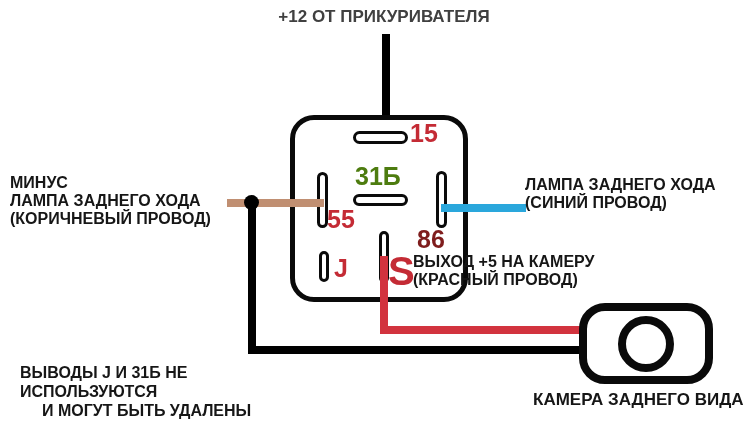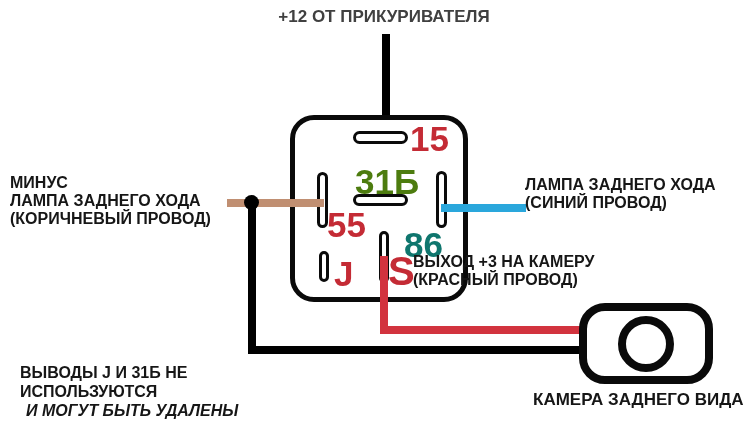--- a/index.html
+++ b/index.html
@@ -4,31 +4,31 @@
 <style>
   html,body { margin:0; padding:0; background:#fff; }
   .stage {
     position:relative; width:750px; height:438px; background:#ffffff;
     font-family:"Liberation Sans", sans-serif; font-weight:bold; color:#161616;
     overflow:hidden;
   }
   .abs { position:absolute; }
   .txtblock { font-size:16px; line-height:18px; white-space:nowrap; }
   .txtblock div { white-space:nowrap; }
-  .note-indent { margin-left:6px;font-style:italic; }
+  .note-indent { margin-left:22px; }
   .wire { position:absolute; background:#000; }
   .relay-body {
     position:absolute; left:290px; top:115px; width:178px; height:187px;
     border:5px solid #0a0a0a; border-radius:24px; background:#ffffff; box-sizing:border-box;
   }
   .pin {
     position:absolute; background:#ffffff; border:3px solid #0a0a0a; box-sizing:border-box;
   }
   .pin-label {
-    position:absolute; font-size:35px; line-height:1; color:#c42b35; white-space:nowrap;
+    position:absolute; font-size:25px; line-height:1; color:#c42b35; white-space:nowrap;
   }
   .camera-body {
     position:absolute; left:579px; top:303px; width:134px; height:81px;
     border:8px solid #0a0a0a; border-radius:26px; background:#ffffff; box-sizing:border-box;
   }
   .camera-lens {
     position:absolute; left:618px; top:316px; width:56px; height:56px;
     border:8px solid #0a0a0a; border-radius:50%; background:#ffffff; box-sizing:border-box;
   }
   .junction {
@@ -58,40 +58,40 @@
   <div class="wire" style="left: 441px; top: 204px; width: 85px; height: 8px; background-color: rgb(42, 167, 220);"></div>
   <div class="wire" style="left: 380px; top: 256px; width: 8px; height: 78px; background-color: rgb(210, 51, 62);"></div>
   <div class="wire" style="left: 380px; top: 326px; width: 203px; height: 8px; background-color: rgb(210, 51, 62);"></div>
   <div class="wire" style="left: 248px; top: 202px; width: 8px; height: 152px; background-color: rgb(0, 0, 0);"></div>
   <div class="wire" style="left: 248px; top: 346px; width: 335px; height: 8px; background-color: rgb(0, 0, 0);"></div>
   <div class="junction"></div>
 
   <div class="pin-label" style="left: 410px; top: 121px; color: rgb(196, 43, 53);">15</div>
   <div class="pin-label" style="left: 355px; top: 164px; color: #4d7c0f;">31Б</div>
   <div class="pin-label" style="left: 327px; top: 207px; color: rgb(196, 43, 53);">55</div>
-  <div class="pin-label" style="left: 404px; top: 227px; color: #0f766e;">86</div>
+  <div class="pin-label" style="left: 417px; top: 227px; color: #7f1d1d;">86</div>
   <div class="pin-label" style="left: 334px; top: 256px; color: rgb(196, 43, 53);">J</div>
   <div class="pin-label" style="left: 388px; top: 251px; font-size: 40px; color: rgb(196, 43, 53);">S</div>
 
   <div class="camera-body"></div>
   <div class="camera-lens"></div>
 
   <div class="abs txtblock" style="left:10px; top:174px;">
     <div>МИНУС</div>
     <div>ЛАМПА ЗАДНЕГО ХОДА</div>
     <div>(КОРИЧНЕВЫЙ ПРОВОД)</div>
   </div>
 
   <div class="abs txtblock" style="left:525px; top:176px;">
     <div>ЛАМПА ЗАДНЕГО ХОДА</div>
     <div>(СИНИЙ ПРОВОД)</div>
   </div>
 
   <div class="abs txtblock" style="left:413px; top:253px;">
-    <div>ВЫХОД +3 НА КАМЕРУ</div>
+    <div>ВЫХОД +5 НА КАМЕРУ</div>
     <div>(КРАСНЫЙ ПРОВОД)</div>
   </div>
 
   <div class="abs txtblock" style="left:20px; top:363px; line-height:19px;">
     <div>ВЫВОДЫ J И 31Б НЕ</div>
     <div>ИСПОЛЬЗУЮТСЯ</div>
     <div class="note-indent">И МОГУТ БЫТЬ УДАЛЕНЫ</div>
   </div>
 
   <div class="abs txtblock" style="left:533px; top:391px; font-size:17px;">КАМЕРА ЗАДНЕГО ВИДА</div>

